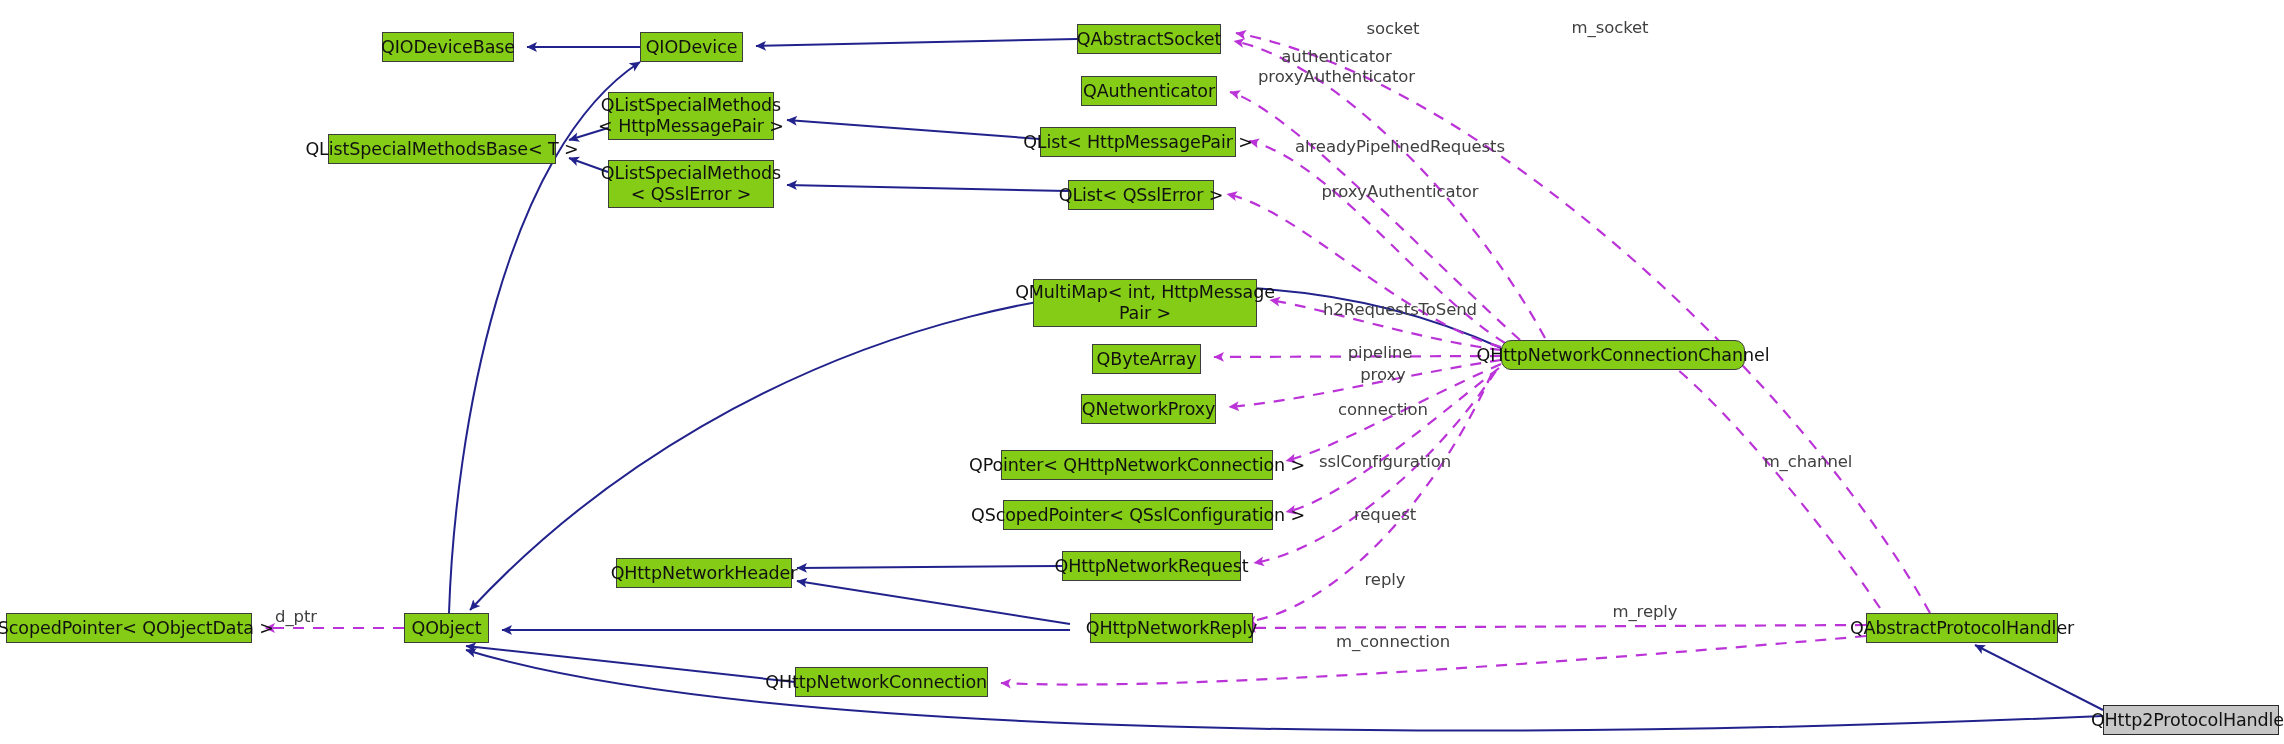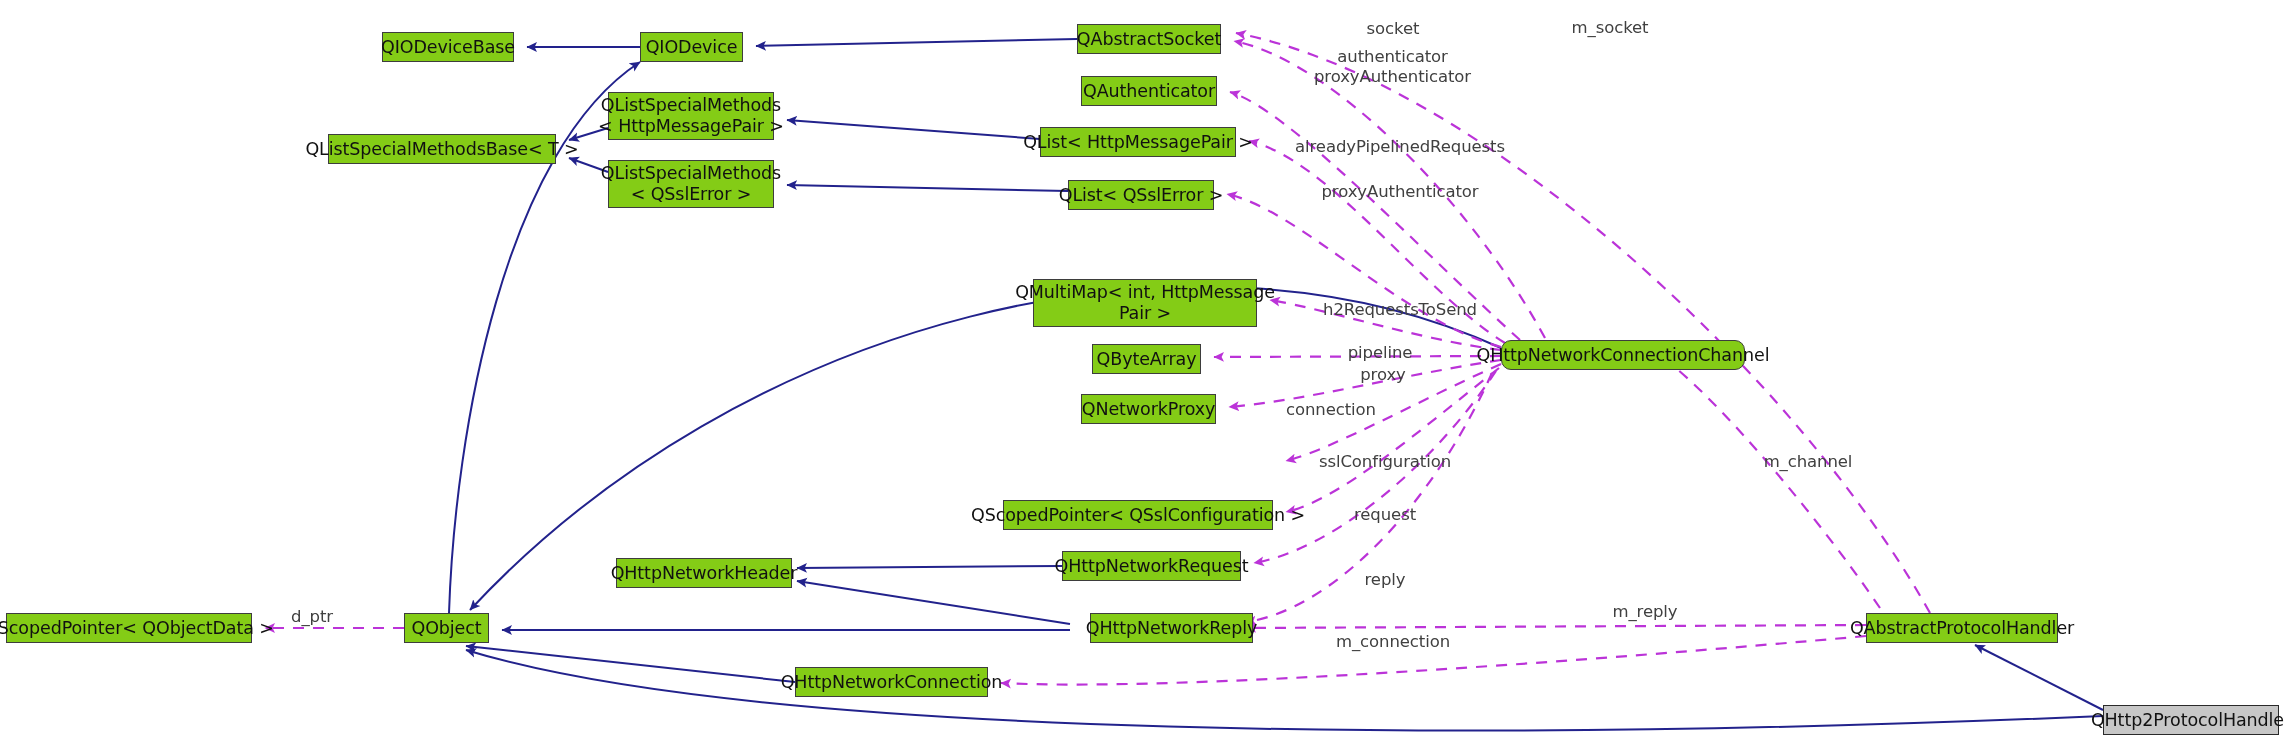--- a/index.html
+++ b/index.html
@@ -181,20 +181,23 @@
   </div>
 
   <div class="node" style="left:1092px;top:344px;width:109px;height:30px;">
     <span>QByteArray</span>
   </div>
 
   <div class="node" style="left:1081px;top:394px;width:135px;height:30px;">
     <span>QNetworkProxy</span>
   </div>
 
+  <div class="node" style="left:1001px;top:450px;width:272px;height:30px;">
+    <span>QPointer&lt; QHttpNetworkConnection &gt;</span>
+  </div>
 
   <div class="node" style="left:1003px;top:500px;width:270px;height:30px;">
     <span>QScopedPointer&lt; QSslConfiguration &gt;</span>
   </div>
 
   <div class="node" style="left:608px;top:558px;width:176px;height:30px;margin-left:8px;">
     <span>QHttpNetworkHeader</span>
   </div>
 
   <div class="node" style="left:1062px;top:551px;width:179px;height:30px;">
@@ -206,62 +209,62 @@
   </div>
 
   <div class="node" style="left:404px;top:613px;width:85px;height:30px;">
     <span>QObject</span>
   </div>
 
   <div class="node" style="left:1070px;top:613px;width:163px;height:30px;margin-left:20px;">
     <span>QHttpNetworkReply</span>
   </div>
 
-  <div class="node" style="left:795px;top:667px;width:193px;height:30px;">
+  <div class="node" style="left:795px;top:667px;width:193px;height:30px;justify-content:flex-end;">
     <span>QHttpNetworkConnection</span>
   </div>
 
   <div class="node" style="left:1501px;top:340px;width:244px;height:30px;border-radius:10px;">
     <span>QHttpNetworkConnectionChannel</span>
   </div>
 
   <div class="node" style="left:1866px;top:613px;width:192px;height:30px;">
     <span>QAbstractProtocolHandler</span>
   </div>
 
   <div class="node highlight" style="left:2103px;top:705px;width:176px;height:30px;">
     <span>QHttp2ProtocolHandler</span>
   </div>
 
   <div class="edge-label" style="left:1328px;top:19px;width:130px;">socket</div>
 
   <div class="edge-label" style="left:1530px;top:18px;width:160px;">m_socket</div>
 
-  <div class="edge-label" style="left:1260px;top:47px;width:265px;text-align:center;">authenticator
+  <div class="edge-label" style="left:1204px;top:47px;width:265px;text-align:center;">authenticator
 proxyAuthenticator</div>
 
   <div class="edge-label" style="left:1250px;top:137px;width:300px;">alreadyPipelinedRequests</div>
 
   <div class="edge-label" style="left:1290px;top:182px;width:220px;">proxyAuthenticator</div>
 
   <div class="edge-label" style="left:1290px;top:300px;width:220px;">h2RequestsToSend</div>
 
   <div class="edge-label" style="left:1305px;top:343px;width:150px;">pipeline</div>
 
   <div class="edge-label" style="left:1318px;top:365px;width:130px;">proxy</div>
 
-  <div class="edge-label" style="left:1246px;top:400px;width:170px;">connection</div>
+  <div class="edge-label" style="left:1298px;top:400px;width:170px;">connection</div>
 
   <div class="edge-label" style="left:1290px;top:452px;width:190px;">sslConfiguration</div>
 
   <div class="edge-label" style="left:1320px;top:505px;width:130px;">request</div>
 
   <div class="edge-label" style="left:1330px;top:570px;width:110px;">reply</div>
 
   <div class="edge-label" style="left:1728px;top:452px;width:160px;">m_channel</div>
 
   <div class="edge-label" style="left:1575px;top:602px;width:140px;">m_reply</div>
 
   <div class="edge-label" style="left:1298px;top:632px;width:190px;">m_connection</div>
 
-  <div class="edge-label" style="left:272px;top:607px;width:80px;">d_ptr</div>
+  <div class="edge-label" style="left:256px;top:607px;width:80px;">d_ptr</div>
 
 </div>
 
 </body></html>

